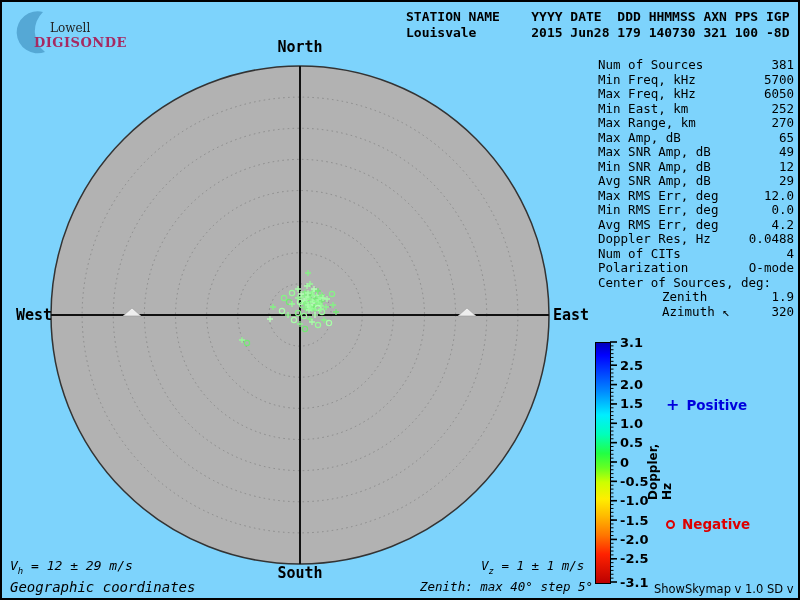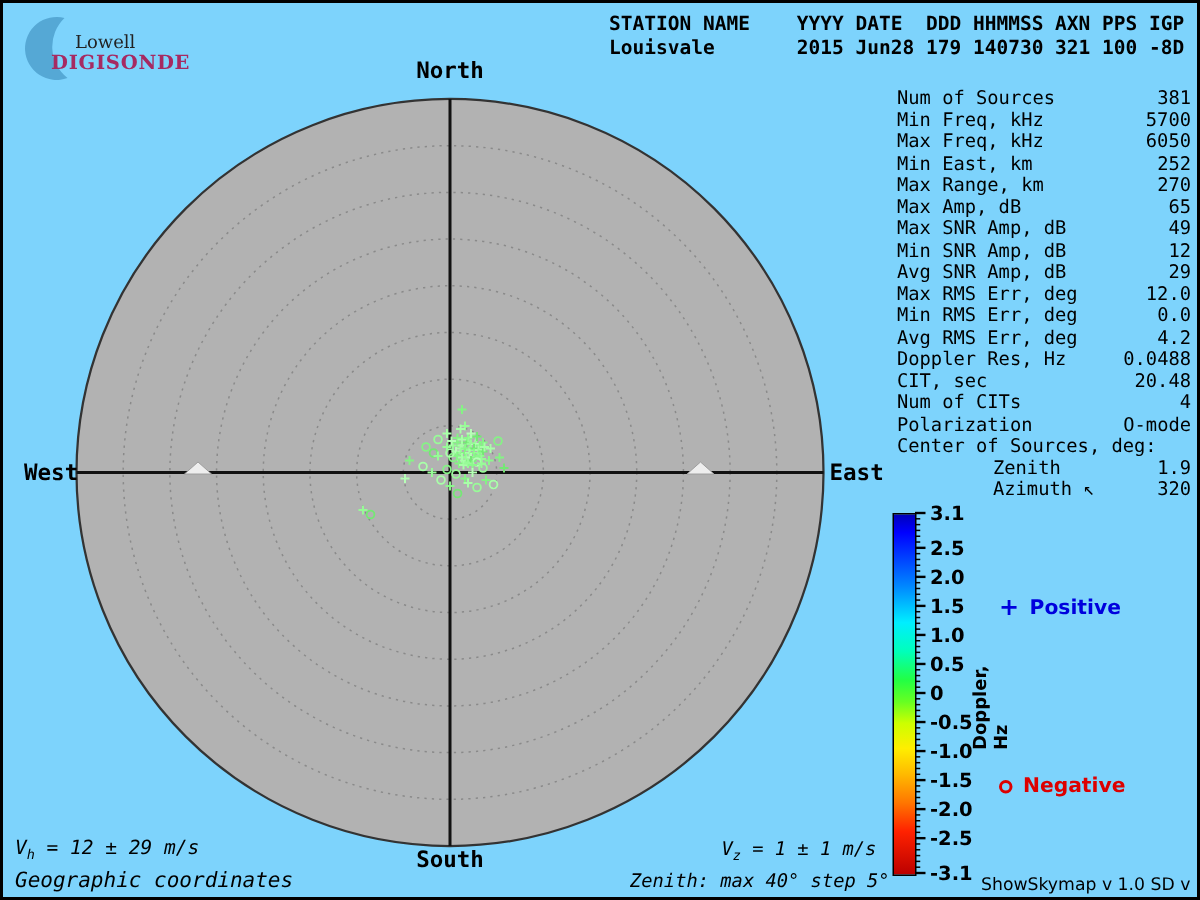--- a/index.html
+++ b/index.html
@@ -257,21 +257,20 @@
       <div class="srow"><span>Min East, km</span><span>252</span></div>
       <div class="srow"><span>Max Range, km</span><span>270</span></div>
       <div class="srow"><span>Max Amp, dB</span><span>65</span></div>
       <div class="srow"><span>Max SNR Amp, dB</span><span>49</span></div>
       <div class="srow"><span>Min SNR Amp, dB</span><span>12</span></div>
       <div class="srow"><span>Avg SNR Amp, dB</span><span>29</span></div>
       <div class="srow"><span>Max RMS Err, deg</span><span>12.0</span></div>
       <div class="srow"><span>Min RMS Err, deg</span><span>0.0</span></div>
       <div class="srow"><span>Avg RMS Err, deg</span><span>4.2</span></div>
       <div class="srow"><span>Doppler Res, Hz</span><span>0.0488</span></div>
-      <div class="srow"><span>CIT, sec</span><span>20.48</span></div>
       <div class="srow"><span>Num of CITs</span><span>4</span></div>
       <div class="srow"><span>Polarization</span><span>O-mode</span></div>
       <div class="srow"><span>Center of Sources, deg:</span><span></span></div>
       <div class="srow indent"><span>Zenith</span><span>1.9</span></div>
       <div class="srow indent"><span>Azimuth ↖</span><span>320</span></div>
     </div>
 
   <div class="colorbar" id="colorbar" style="left: 593px; top: 340px; width: 14px; height: 240px; background: linear-gradient(rgb(0, 0, 187) 0%, rgb(0, 0, 255) 5%, rgb(0, 136, 255) 20%, rgb(0, 238, 255) 30%, rgb(0, 255, 187) 38%, rgb(34, 255, 68) 46%, rgb(102, 255, 34) 52%, rgb(204, 255, 0) 58%, rgb(255, 238, 0) 65%, rgb(255, 187, 0) 72%, rgb(255, 119, 0) 80%, rgb(255, 34, 0) 88%, rgb(187, 0, 0) 100%);"></div>
   <div class="cb-axis-label">Doppler, Hz</div>
 

